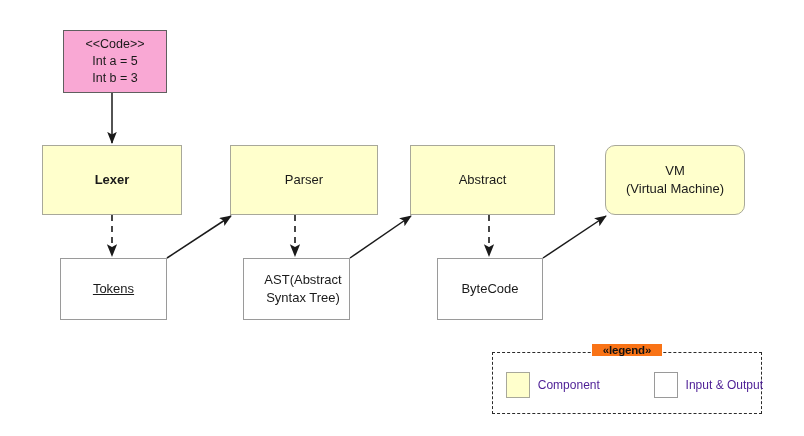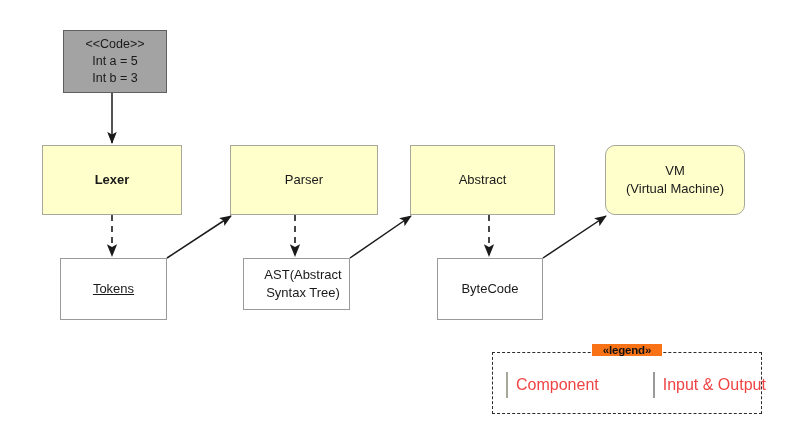--- a/index.html
+++ b/index.html
@@ -43,21 +43,21 @@
   }
   .node.component {
     background: #ffffcc;
     border-color: #a8a89a;
   }
   .node.io {
     background: #ffffff;
     border-color: #9a9a9a;
   }
   .node.code {
-    background: #a3a3a3;
+    background: #f9a8d4;
     border-color: #5f5f5f;
     font-size: 12.5px;
   }
   .node .label {
     display: block;
     white-space: pre-line;
     padding: 0 4px;
   }
   #legend-box {
     position: absolute;
@@ -102,22 +102,22 @@
     background: #ffffcc;
     border-color: #a8a89a;
     margin-left: 13px;
   }
   .legend-swatch.io {
     background: #ffffff;
     border-color: #9a9a9a;
     margin-left: 54px;
   }
   .legend-text {
-    font-size: 16px;
-    color: #ef4444;
+    font-size: 12px;
+    color: #4c1d95;
     margin-left: 8px;
     white-space: nowrap;
   }
 </style>
 </head>
 <body>
 
 <div id="canvas">
 
   <svg class="edges" viewBox="0 0 804 436">
@@ -157,21 +157,21 @@
 
   <div class="node component" style="left:605px; top:145px; width:140px; height:70px;border-radius:10px;">
     <span class="label">VM
 (Virtual Machine)</span>
   </div>
 
   <div class="node io" style="left:60px; top:258px; width:107px; height:62px;text-decoration:underline;">
     <span class="label">Tokens</span>
   </div>
 
-  <div class="node io" style="left:243px; top:258px; width:107px; height:52px;padding-left:13px;">
+  <div class="node io" style="left:243px; top:258px; width:107px; height:62px;padding-left:13px;">
     <span class="label">AST(Abstract
 Syntax Tree)</span>
   </div>
 
   <div class="node io" style="left:437px; top:258px; width:106px; height:62px;">
     <span class="label">ByteCode</span>
   </div>
 
   <div id="legend-box">
     <div class="legend-row">

